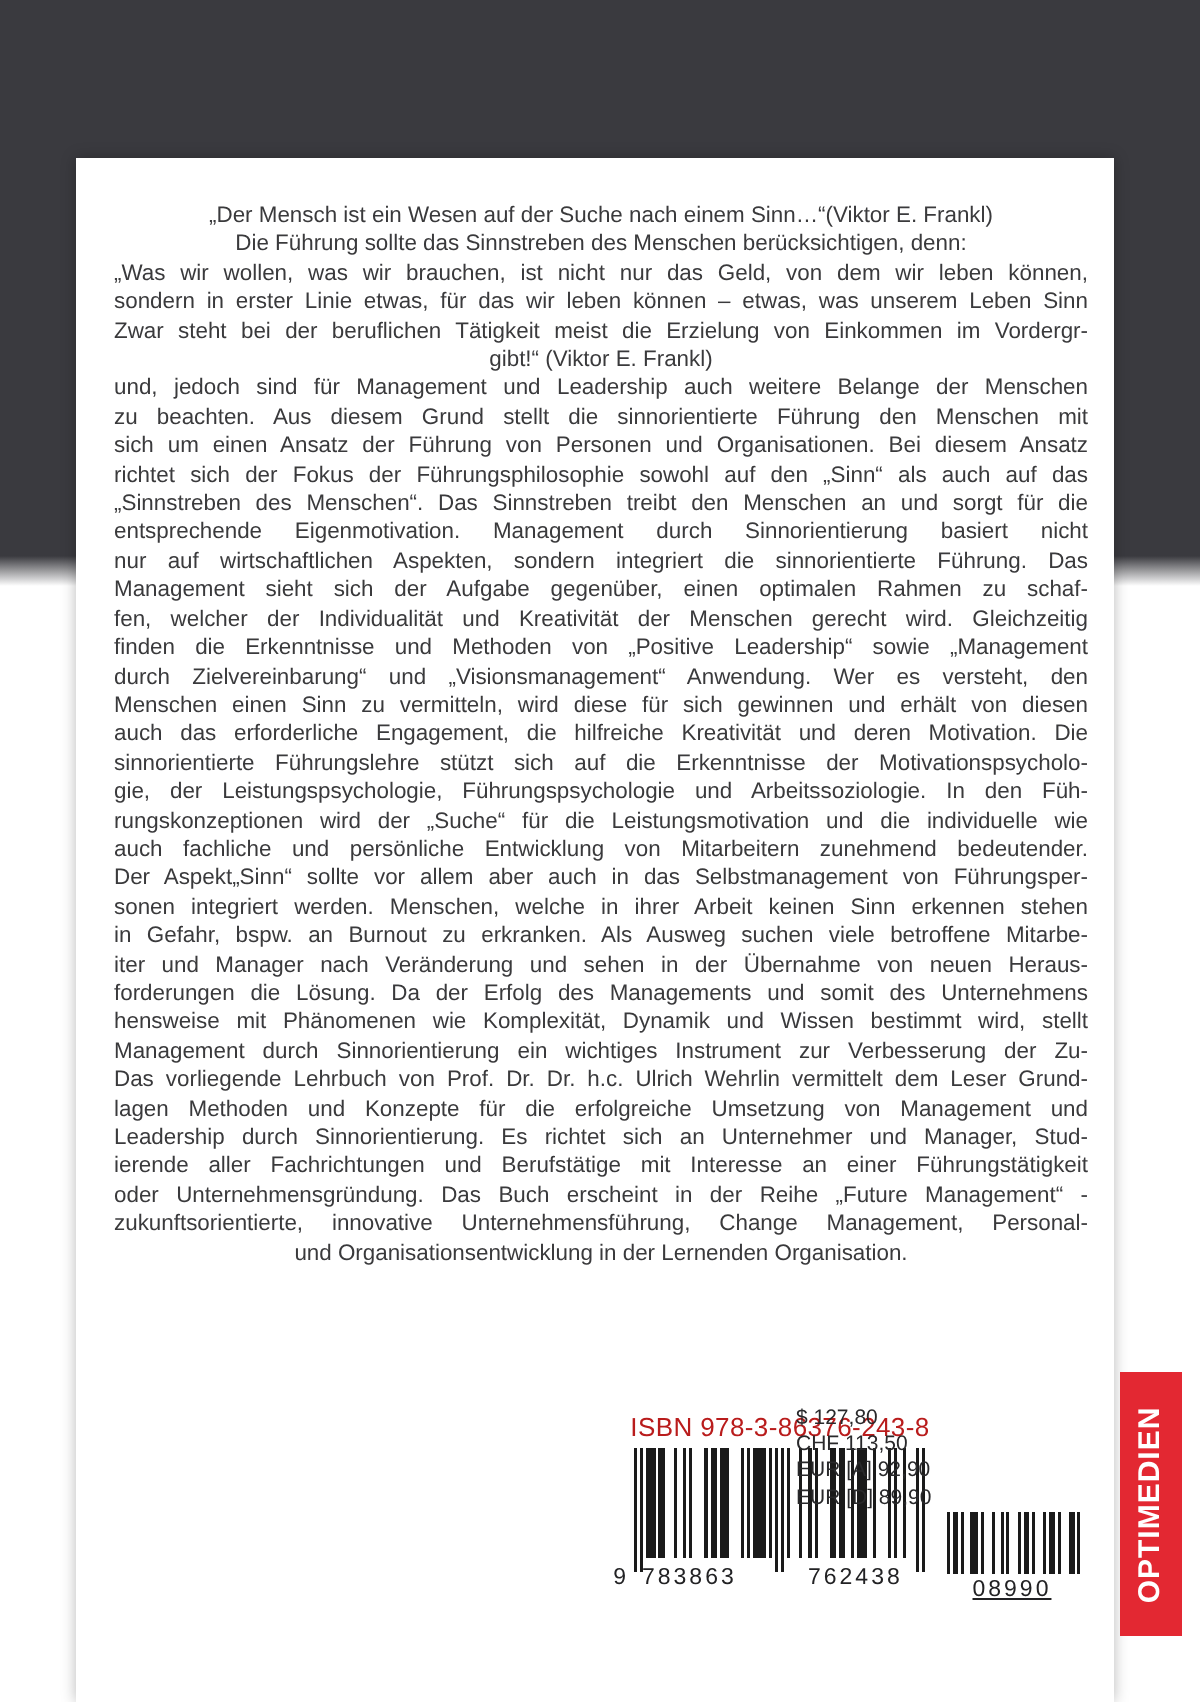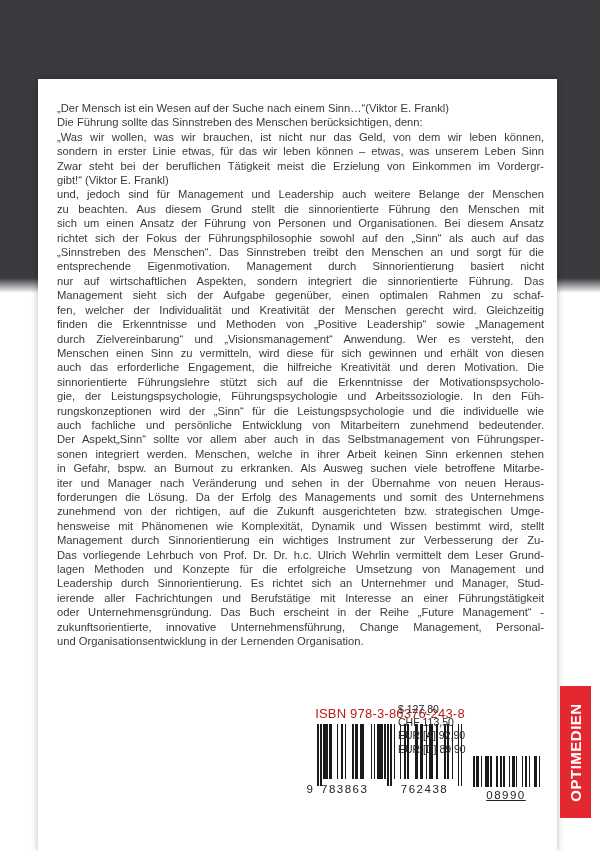--- a/index.html
+++ b/index.html
@@ -22,36 +22,36 @@
     background: #ffffff;
     box-shadow: 0 0 7px rgba(0,0,0,0.28);
   }
   .body-text {
     position: absolute; left: 19px; top: 22px;
     width: 487px;
     color: #3a3a3c;
     font-size: 11.2px;
     line-height: 14.4px;
   }
-  .body-text .ln { white-space: normal; text-align: left; }
+  .body-text .ln { white-space: normal; text-align: center; }
   .body-text .ln.j { text-align: justify; text-align-last: justify; }
   .isbn-label {
     position: absolute; left: 276px; top: 627px;
     width: 152px; text-align: center; white-space: nowrap;
     font-size: 13px; letter-spacing: 0.2px; color: #b91c1c;
   }
   .barcode-main { position: absolute; left: 279px; top: 645px; }
   .barcode-addon { position: absolute; left: 434px; top: 677px; }
   .bc-digit {
     position: absolute; top: 704px;
     font-size: 11.5px; color: #222224; letter-spacing: 1.5px;
   }
   .bc-digit.lead { left: 262px; width: 13px; text-align: right; letter-spacing: 0; }
   .bc-digit.g1 { left: 283px; width: 67px; }
-  .bc-digit.g2 { left: 353px; width: 67px; text-align: center; }
+  .bc-digit.g2 { left: 366px; width: 67px; text-align: left; }
   .bc-digit.addon { left: 434px; width: 68px; text-align: center; top: 710px; text-decoration: underline; }
   .price-list {
     position: absolute; left: 360px; top: 624px;
     width: 145px; text-align: left;
     font-size: 10.5px; line-height: 13.2px; color: #29292b;
   }
   .publisher-logo {
     position: absolute; left: 560px; top: 686px;
     width: 31px; height: 132px;
     background: #e32832;
@@ -89,28 +89,27 @@
       <div class="ln j">entsprechende Eigenmotivation. Management durch Sinnorientierung basiert nicht</div>
       <div class="ln j">nur auf wirtschaftlichen Aspekten, sondern integriert die sinnorientierte Führung. Das</div>
       <div class="ln j">Management sieht sich der Aufgabe gegenüber, einen optimalen Rahmen zu schaf-</div>
       <div class="ln j">fen, welcher der Individualität und Kreativität der Menschen gerecht wird. Gleichzeitig</div>
       <div class="ln j">finden die Erkenntnisse und Methoden von „Positive Leadership“ sowie „Management</div>
       <div class="ln j">durch Zielvereinbarung“ und „Visionsmanagement“ Anwendung. Wer es versteht, den</div>
       <div class="ln j">Menschen einen Sinn zu vermitteln, wird diese für sich gewinnen und erhält von diesen</div>
       <div class="ln j">auch das erforderliche Engagement, die hilfreiche Kreativität und deren Motivation. Die</div>
       <div class="ln j">sinnorientierte Führungslehre stützt sich auf die Erkenntnisse der Motivationspsycholo-</div>
       <div class="ln j">gie, der Leistungspsychologie, Führungspsychologie und Arbeitssoziologie. In den Füh-</div>
-      <div class="ln j">rungskonzeptionen wird der „Sinn“ für die Leistungspsychologie und die individuelle wie</div>
+      <div class="ln j">rungskonzeptionen wird der „Suche“ für die Leistungsmotivation und die individuelle wie</div>
       <div class="ln j">auch fachliche und persönliche Entwicklung von Mitarbeitern zunehmend bedeutender.</div>
       <div class="ln j">Der Aspekt„Sinn“ sollte vor allem aber auch in das Selbstmanagement von Führungsper-</div>
       <div class="ln j">sonen integriert werden. Menschen, welche in ihrer Arbeit keinen Sinn erkennen stehen</div>
       <div class="ln j">in Gefahr, bspw. an Burnout zu erkranken. Als Ausweg suchen viele betroffene Mitarbe-</div>
       <div class="ln j">iter und Manager nach Veränderung und sehen in der Übernahme von neuen Heraus-</div>
       <div class="ln j">forderungen die Lösung. Da der Erfolg des Managements und somit des Unternehmens</div>
-      <div class="ln j">zunehmend von der richtigen, auf die Zukunft ausgerichteten bzw. strategischen Umge-</div>
       <div class="ln j">hensweise mit Phänomenen wie Komplexität, Dynamik und Wissen bestimmt wird, stellt</div>
       <div class="ln j">Management durch Sinnorientierung ein wichtiges Instrument zur Verbesserung der Zu-</div>
       <div class="ln j">Das vorliegende Lehrbuch von Prof. Dr. Dr. h.c. Ulrich Wehrlin vermittelt dem Leser Grund-</div>
       <div class="ln j">lagen Methoden und Konzepte für die erfolgreiche Umsetzung von Management und</div>
       <div class="ln j">Leadership durch Sinnorientierung. Es richtet sich an Unternehmer und Manager, Stud-</div>
       <div class="ln j">ierende aller Fachrichtungen und Berufstätige mit Interesse an einer Führungstätigkeit</div>
       <div class="ln j">oder Unternehmensgründung. Das Buch erscheint in der Reihe „Future Management“ -</div>
       <div class="ln j">zukunftsorientierte, innovative Unternehmensführung, Change Management, Personal-</div>
       <div class="ln">und Organisationsentwicklung in der Lernenden Organisation.</div>
     </div>

